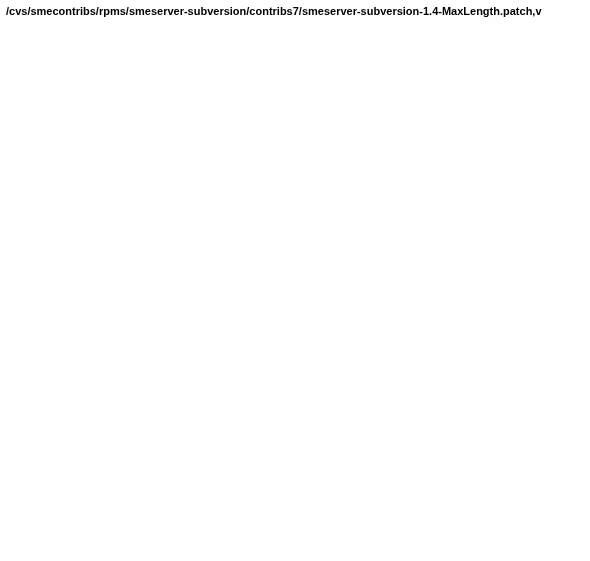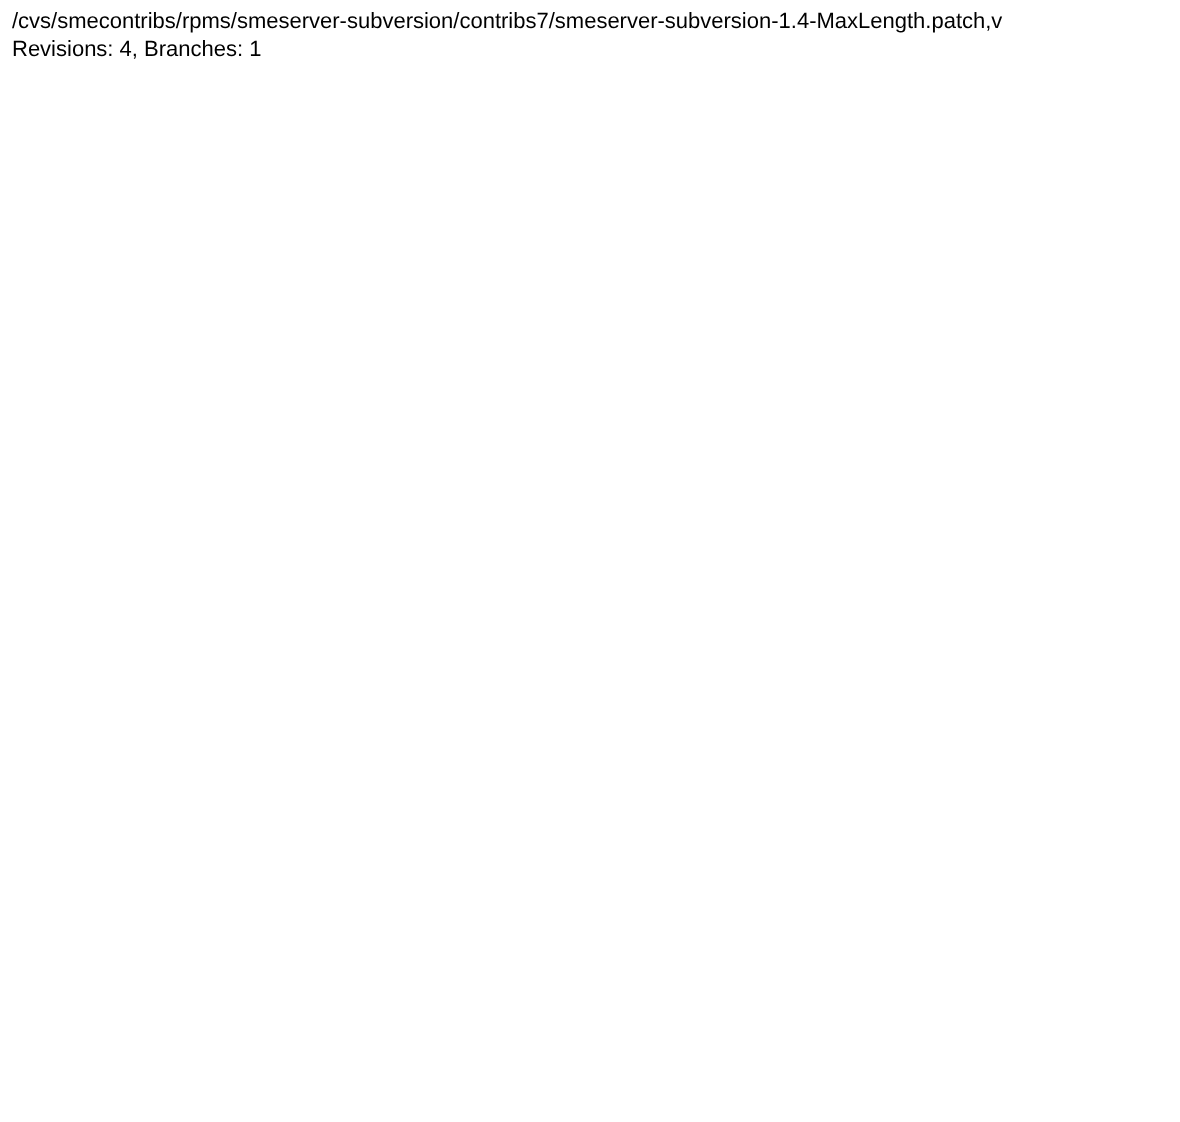--- a/index.html
+++ b/index.html
@@ -8,20 +8,21 @@
     background: #ffffff;
     font-family: Arial, Helvetica, sans-serif;
     font-size: 11px;
     color: #000;
     width: 590px;
   }
   .header {
     padding: 4px 6px 2px 6px;
     font-size: 11px;
     line-height: 1.3;
+    font-weight: bold;
   }
   .graph {
     position: relative;
     width: 590px;
   }
   .node {
     position: absolute;
     border: 1px solid #000;
     text-align: center;
     box-sizing: border-box;
@@ -65,21 +66,20 @@
     background: #fbf59a;
     border: 1px solid #000;
     box-sizing: border-box;
   }
 </style>
 </head>
 <body>
 
 <div class="header">
   <div>/cvs/smecontribs/rpms/smeserver-subversion/contribs7/smeserver-subversion-1.4-MaxLength.patch,v</div>
-  <div>Revisions: 4, Branches: 1</div>
 </div>
 
 <div class="graph">
 
   <div class="node node-main" style="left:139px; top:0px; width:34px;">
     <div class="rev-num">1</div>
     <div style="font-size:9px;">MAIN</div>
   </div>
 
   <div class="vline" style="left:156px; top:29px; height:10px;"></div>

